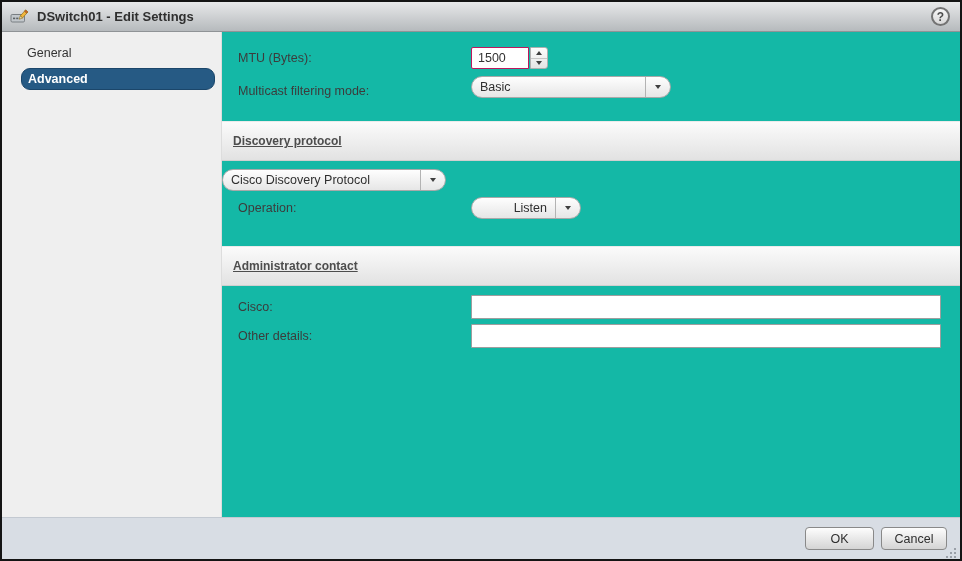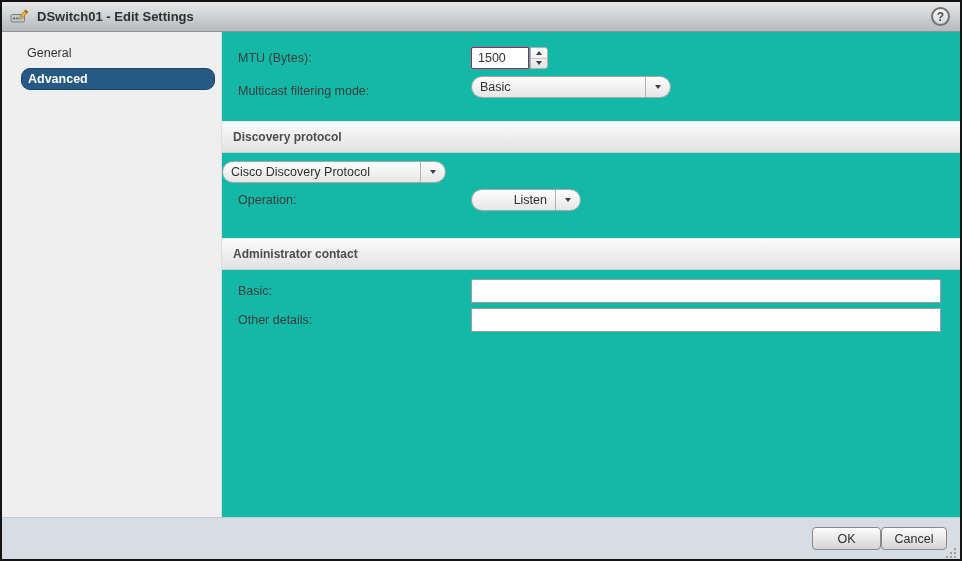--- a/index.html
+++ b/index.html
@@ -100,27 +100,27 @@
   .dd-text { flex:1; padding:0 8px; font-size:12.5px; color:#2f2f2f; white-space:nowrap; overflow:hidden; }
   .dd-arrow-btn {
     width:25px; align-self:stretch;
     border-left:1px solid #b3b3b3;
     display:flex; align-items:center; justify-content:center;
   }
   .w200 { width:200px; } .w198 { width:224px; } .w110 { width:110px;text-align:right; }
 
   
   .section-header {
-    height:32px;
+    height:40px;
     background:linear-gradient(#fbfbfb,#e2e2e2);
     border-top:1px solid #ebebeb;
     border-bottom:1px solid #cfcfcf;
     display:flex; align-items:center;
     padding-left:11px;
-    font-size:12px; font-weight:bold; color:#4d4d4d;
+    font-size:12px; font-weight:bold; color:#4d4d4d;text-decoration:underline;
   }
 
   
   .text-input {
     width:470px; height:24px;
     border:1px solid #9e9e9e; border-radius:1px;
     padding:0 6px; font-size:12.5px; color:#333;
     font-family:"Liberation Sans", sans-serif;
     outline:none;
   }
@@ -133,21 +133,21 @@
   .row-operation  { margin-bottom:27px; }
   .hdr-admin      { margin-bottom:9px; }
   .row-name       { margin-bottom:5px; }
 
   
   .footer {
     height:42px; flex:0 0 42px;
     background:#d8dde4;
     border-top:1px solid #c3c9d1;
     display:flex; align-items:center; justify-content:flex-end;
-    padding-right:13px;
+    gap:7px; padding-right:13px;
     position:relative;
   }
   .btn {
     height:23px;
     border:1px solid #898989; border-radius:4px;
     background:linear-gradient(#fdfdfd,#d4d4d4);
     font-size:12.5px; color:#2e2e2e;
     font-family:"Liberation Sans", sans-serif;
     cursor:pointer;
   }
@@ -238,21 +238,21 @@
             <span class="tri-down"></span>
           </span>
         </div>
       </div>
 
       <div class="section-header hdr-admin">
         <span>Administrator contact</span>
       </div>
 
       <div class="form-row row-name">
-        <span class="form-label">Basic:</span>
+        <span class="form-label">Cisco:</span>
         <input class="text-input" type="text" value="" style="">
       </div>
 
       <div class="form-row">
         <span class="form-label">Other details:</span>
         <input class="text-input" type="text" value="" style="">
       </div>
 
     </div>
   </div>

